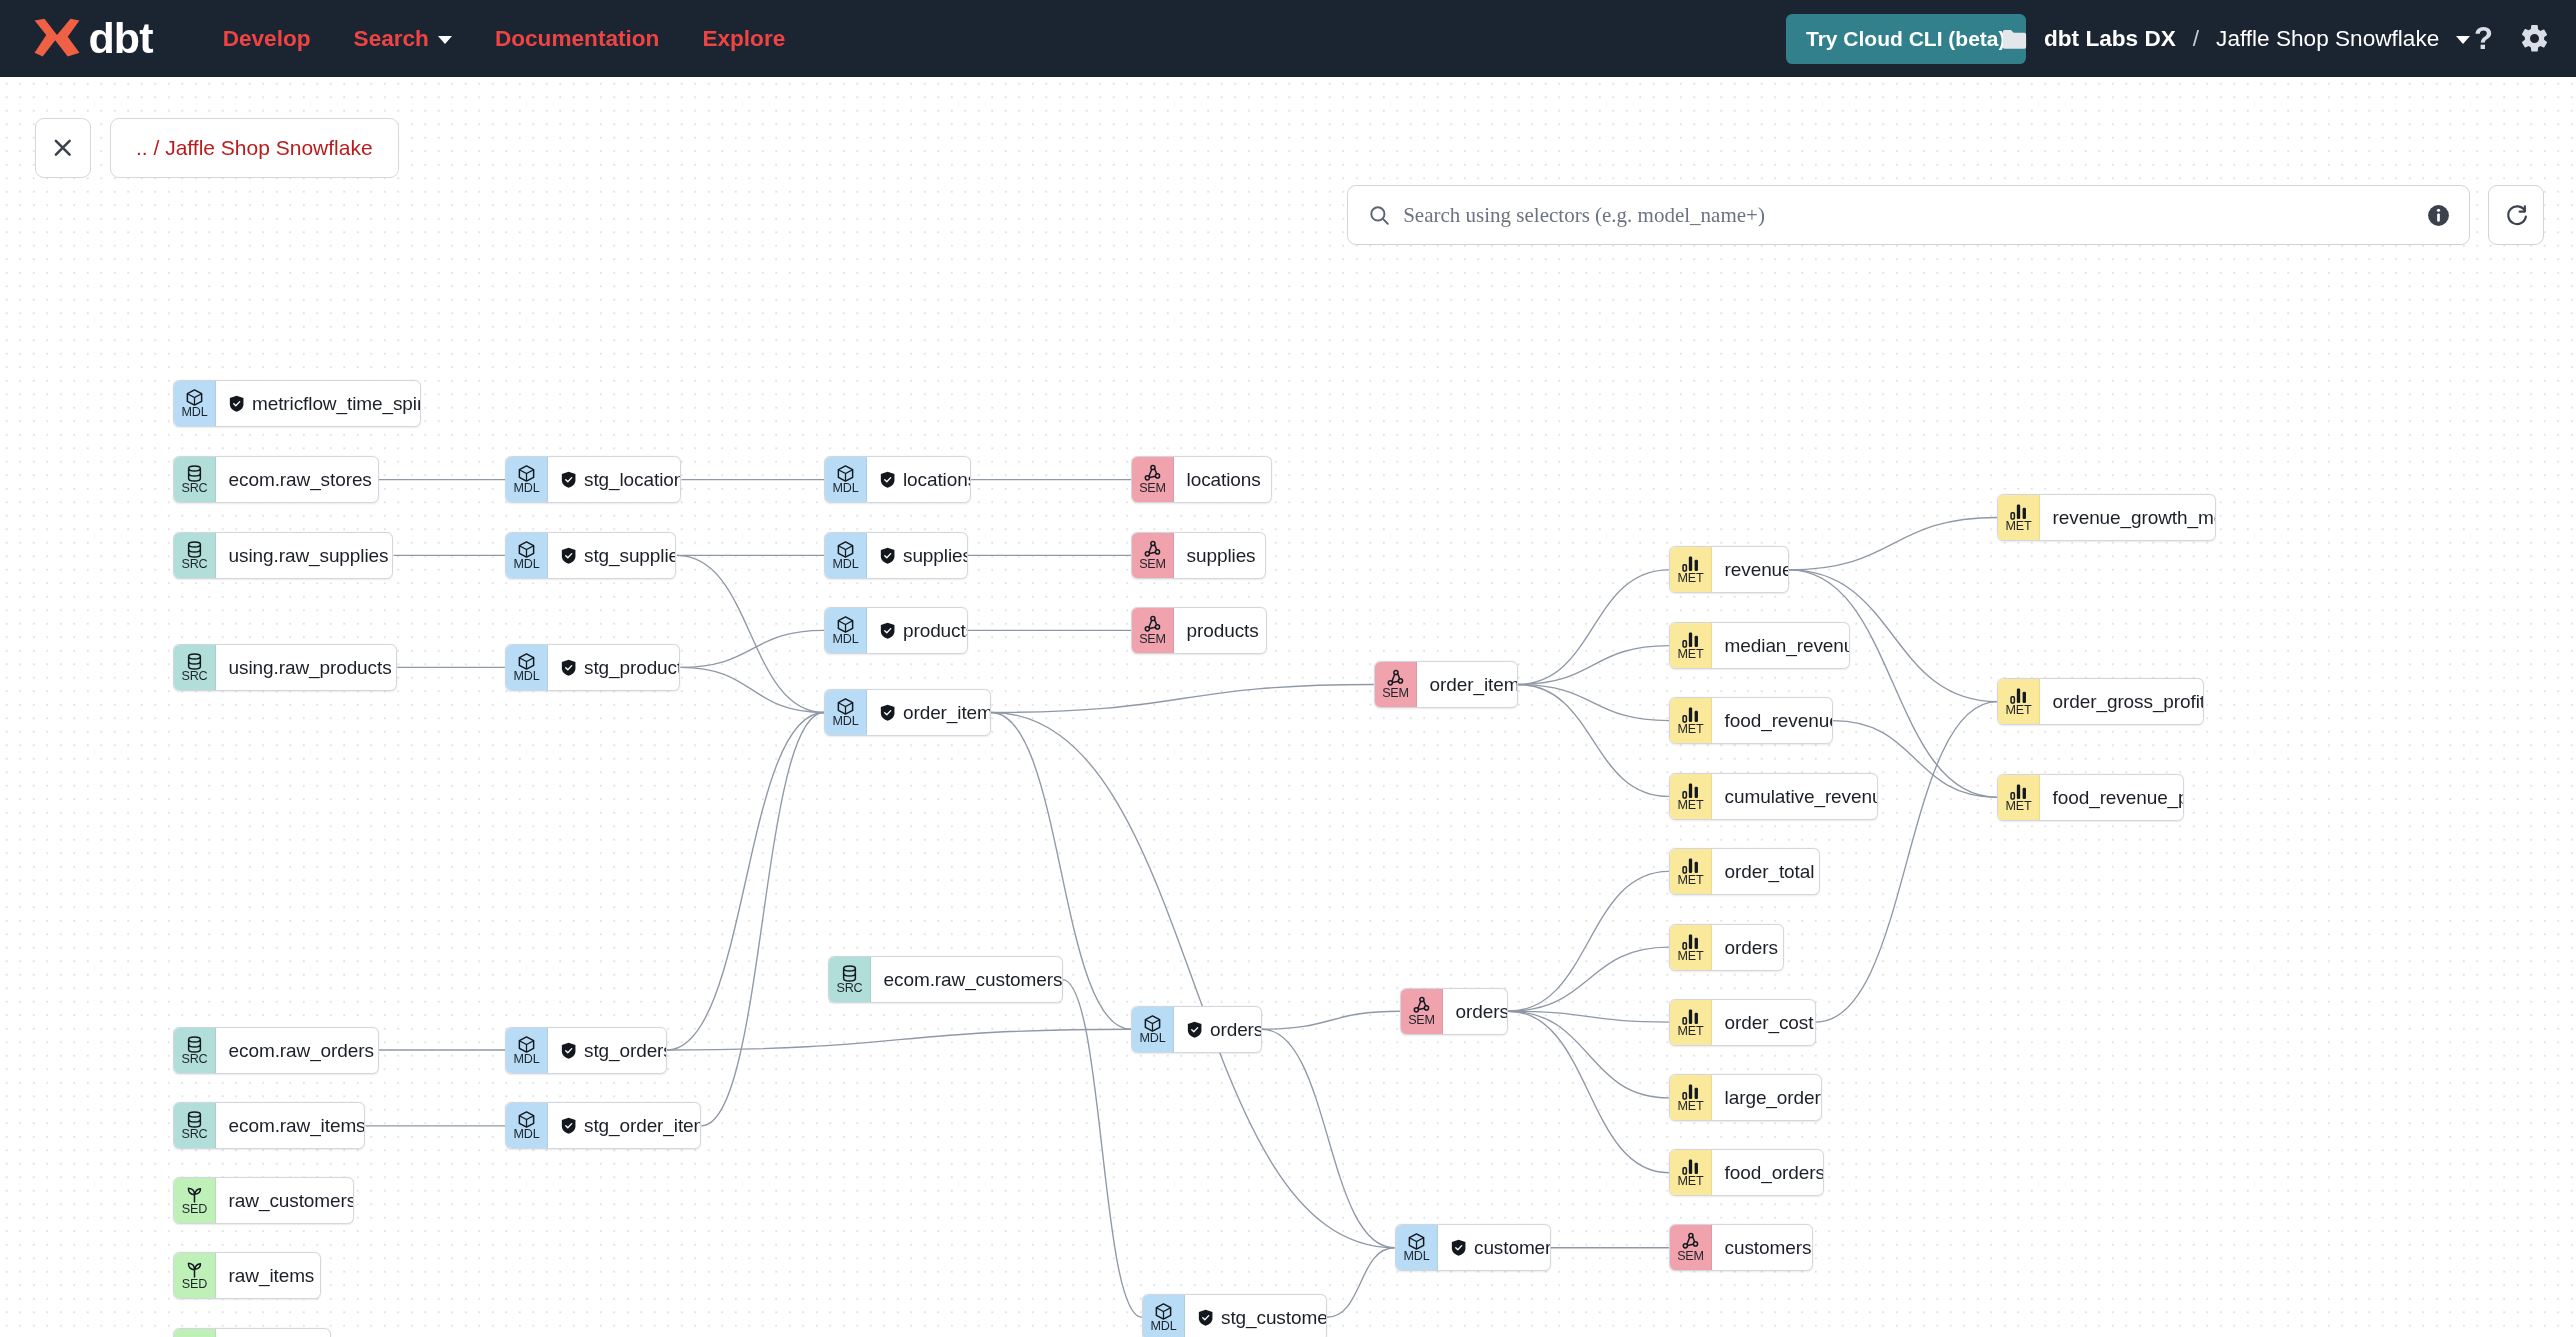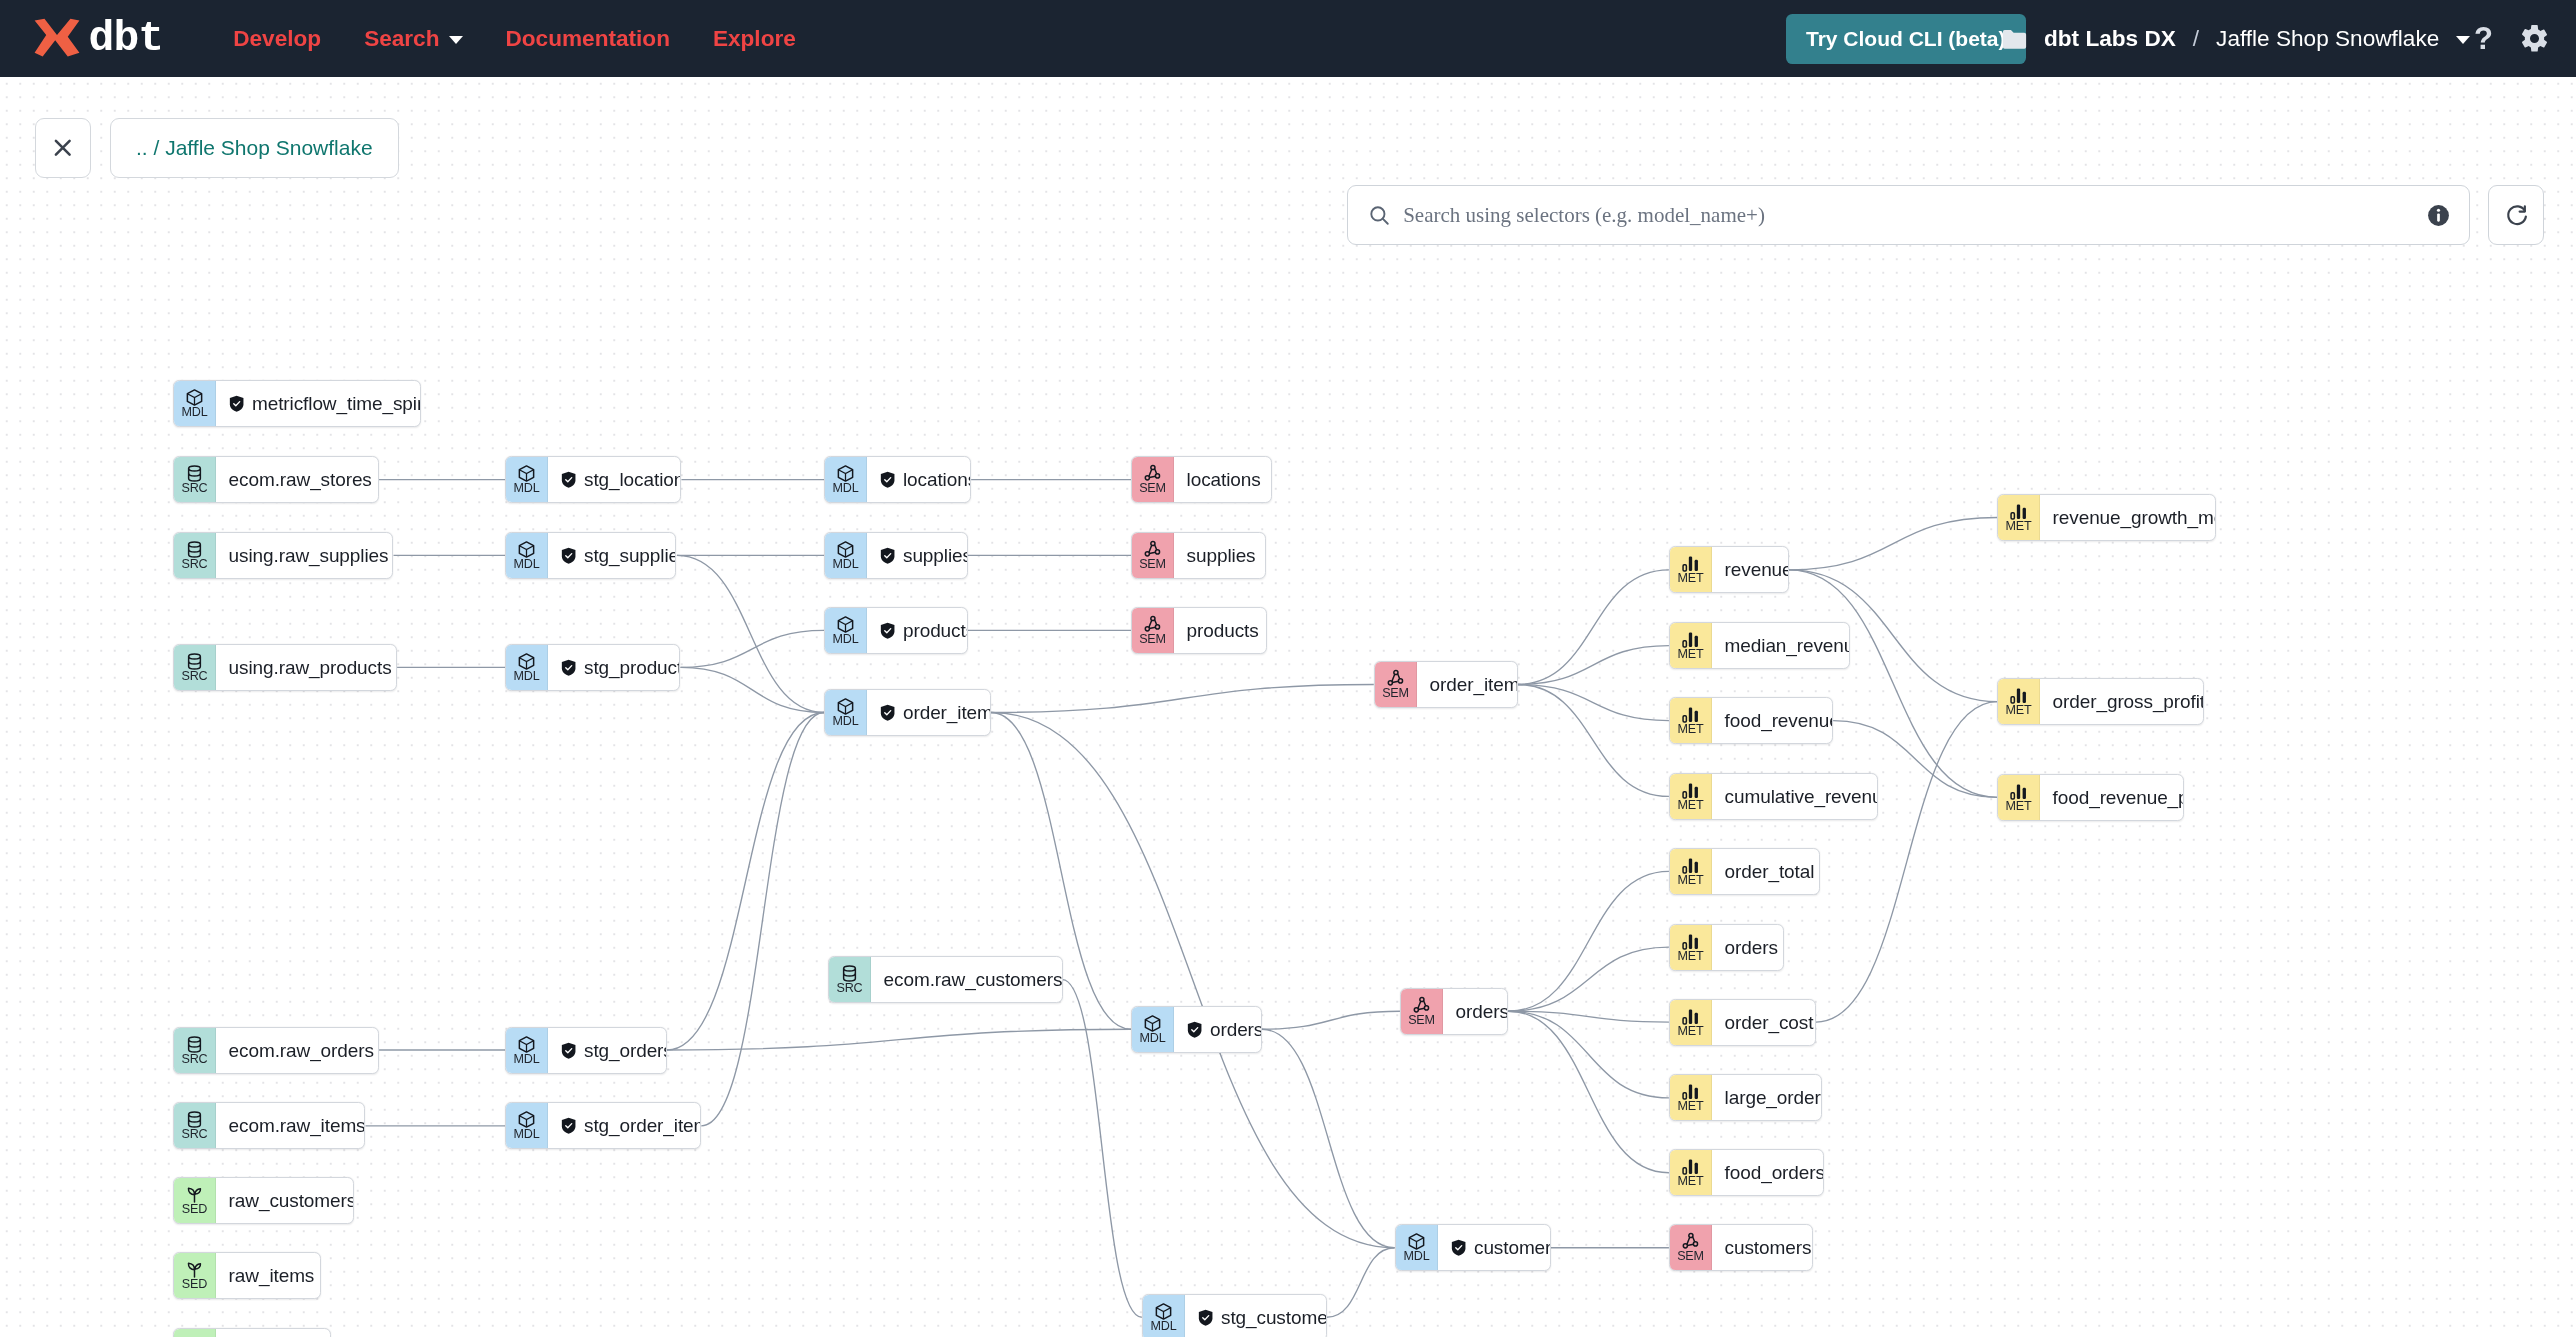--- a/index.html
+++ b/index.html
@@ -7,21 +7,21 @@
     width: 2576px; height: 1338px;
     font-family: "Liberation Sans", sans-serif;
     background: #ffffff; overflow: hidden;
   }
 
   
   #topnav {
     position: absolute; left: 0; top: 0; width: 2576px; height: 77px;
     background: #1b2431; display: flex; align-items: center;
   }
-  #logo-wrap { display: flex; align-items: flex-start; margin-left: 30px; font-family: Liberation Mono, monospace; }
+  #logo-wrap { display: flex; align-items: flex-start; margin-left: 30px; }
   .logo-mark { width: 54px; height: 43px; }
   .logo-word {
     color: #ffffff; font-size: 43px; font-weight: 700;
     letter-spacing: -0.9px; margin-left: 4.5px; line-height: 1;
   }
   .nav-link {
     color: #ef4444; font-size: 22.6px; font-weight: 600;
     margin-left: 43px; white-space: nowrap; cursor: pointer;
     display: flex; align-items: center; gap: 9px;
   }
@@ -68,21 +68,21 @@
     position: absolute; left: 35px; top: 41px; width: 56px; height: 60px;
     border: 0.9px solid #d4d8dd; border-radius: 9px; background: #fff;
     display: flex; align-items: center; justify-content: center;
     cursor: pointer;
   }
   #close-button svg { width: 23.5px; height: 23.5px; }
   #breadcrumb-chip {
     position: absolute; left: 110px; top: 41px; height: 60px;
     padding: 0 25px; border: 0.9px solid #d4d8dd; border-radius: 9px;
     background: #fff; display: flex; align-items: center;
-    font-size: 21px; color: #0f766e; cursor: pointer; white-space: nowrap;
+    font-size: 21px; color: #b91c1c; cursor: pointer; white-space: nowrap;
   }
   #search-bar {
     position: absolute; left: 1347px; top: 108px;
     width: 1123px; height: 60px;
     border: 0.9px solid #cfd4da; border-radius: 9px; background: #fff;
     display: flex; align-items: center;
   }
   #search-icon { margin-left: 20px; width: 22.6px; height: 22.6px; flex: none; }
   #search-input {
     flex: 1; border: none; outline: none; background: transparent;

